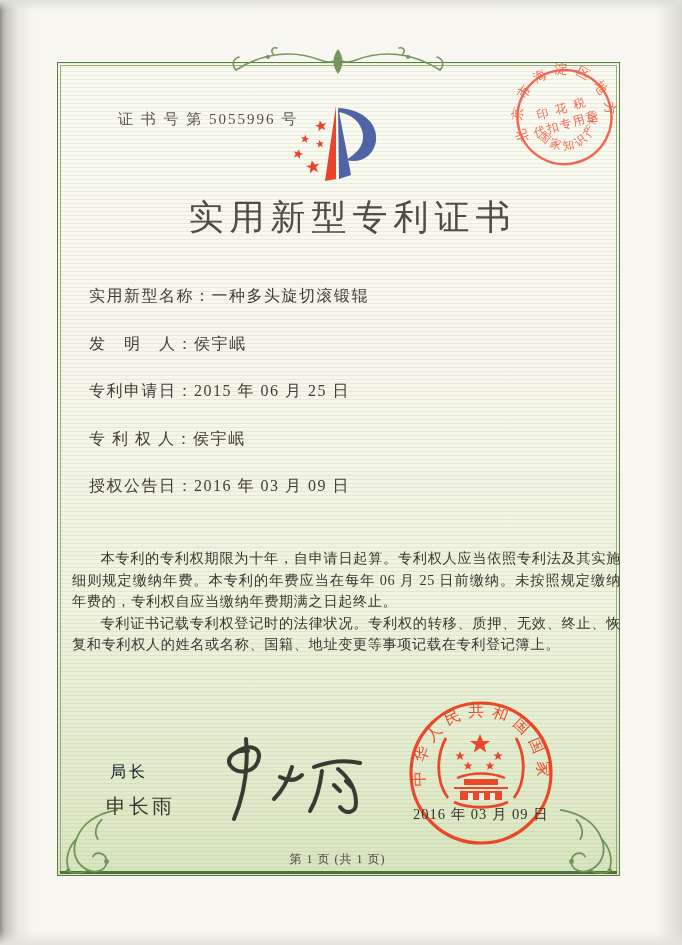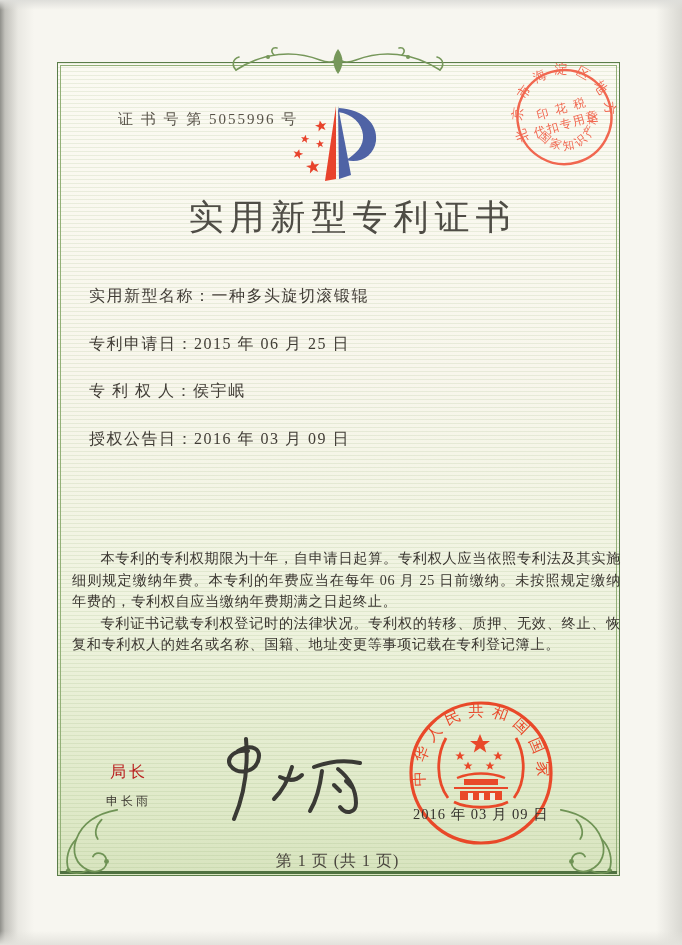--- a/index.html
+++ b/index.html
@@ -40,29 +40,29 @@
 
   
   .cert-number{position:absolute;left:73px;top:110px;font-size:15px;color:#585349;letter-spacing:2px;z-index:3;margin-left:45px;}
   .title{position:absolute;left:57px;top:194px;width:591px;text-align:center;
     font-size:35px;color:#4f4d46;letter-spacing:6px;font-weight:500;z-index:3;}
   .fields{position:absolute;left:89px;top:286px;z-index:3;}
   .field-row{height:47.6px;font-size:16px;color:#413d36;letter-spacing:1.5px;white-space:nowrap;}
   .body-text{position:absolute;left:72px;top:548px;width:549px;z-index:3;
     font-size:14.2px;line-height:21.6px;color:#3a3630;text-align:justify;letter-spacing:0.6px;}
   .body-text p{margin:0;text-indent:2em;}
-  .sig-title{position:absolute;left:110px;top:762px;font-size:16px;color:#b91c1c;letter-spacing:3px;z-index:3;}
-  .sig-name{position:absolute;left:106px;top:793px;font-size:12px;color:#3c3831;letter-spacing:3px;z-index:3;}
+  .sig-title{position:absolute;left:110px;top:762px;font-size:16px;color:#0f172a;letter-spacing:3px;z-index:3;}
+  .sig-name{position:absolute;left:106px;top:793px;font-size:20px;color:#3c3831;letter-spacing:3px;z-index:3;}
   .signature-svg{position:absolute;left:196px;top:733px;z-index:3;}
   .seal{position:absolute;left:402px;top:694px;z-index:4;opacity:0.93;}
   .seal-date{position:absolute;left:413px;top:805px;font-size:14.5px;color:#34322d;letter-spacing:1px;z-index:5;white-space:nowrap;}
   .tax-stamp{position:absolute;left:509px;top:61px;z-index:3;transform:rotate(-16deg);opacity:0.88;}
   .logo{position:absolute;left:292px;top:96px;z-index:3;}
   .footer{position:absolute;left:57px;top:851px;width:561px;text-align:center;
-    font-size:16px;color:#4a463e;letter-spacing:1px;z-index:3;}
+    font-size:12px;color:#4a463e;letter-spacing:1px;z-index:3;}
 </style>
 </head>
 <body>
 
 <svg width="0" height="0" style="position:absolute" aria-hidden="true">
   <defs>
     <path id="star5" d="M0,-5 L1.45,-1.55 5,-1.55 2.1,0.65 3.1,4.3 0,2.1 -3.1,4.3 -2.1,0.65 -5,-1.55 -1.45,-1.55 Z"></path>
   </defs>
 </svg>
 
@@ -147,20 +147,21 @@
     </text>
     <text x="56" y="51" text-anchor="middle" font-size="12" letter-spacing="2" fill="#f0543b">印 花 税</text>
     <text x="56" y="67" text-anchor="middle" font-size="12" letter-spacing="1.5" fill="#f0543b">代扣专用章</text>
   </svg>
 </div>
 
 <div class="title">实用新型专利证书</div>
 
 <div class="fields">
   <div class="field-row"><span>实用新型名称：</span><span>一种多头旋切滚锻辊</span></div>
+  <div class="field-row"><span>发　明　人：</span><span>侯宇岷</span></div>
   <div class="field-row"><span>专利申请日：</span><span>2015 年 06 月 25 日</span></div>
   <div class="field-row"><span>专 利 权 人：</span><span>侯宇岷</span></div>
   <div class="field-row"><span>授权公告日：</span><span>2016 年 03 月 09 日</span></div>
 </div>
 
 <div class="body-text">
   <p>本专利的专利权期限为十年，自申请日起算。专利权人应当依照专利法及其实施细则规定缴纳年费。本专利的年费应当在每年 06 月 25 日前缴纳。未按照规定缴纳年费的，专利权自应当缴纳年费期满之日起终止。</p>
   <p>专利证书记载专利权登记时的法律状况。专利权的转移、质押、无效、终止、恢复和专利权人的姓名或名称、国籍、地址变更等事项记载在专利登记簿上。</p>
 </div>
 

